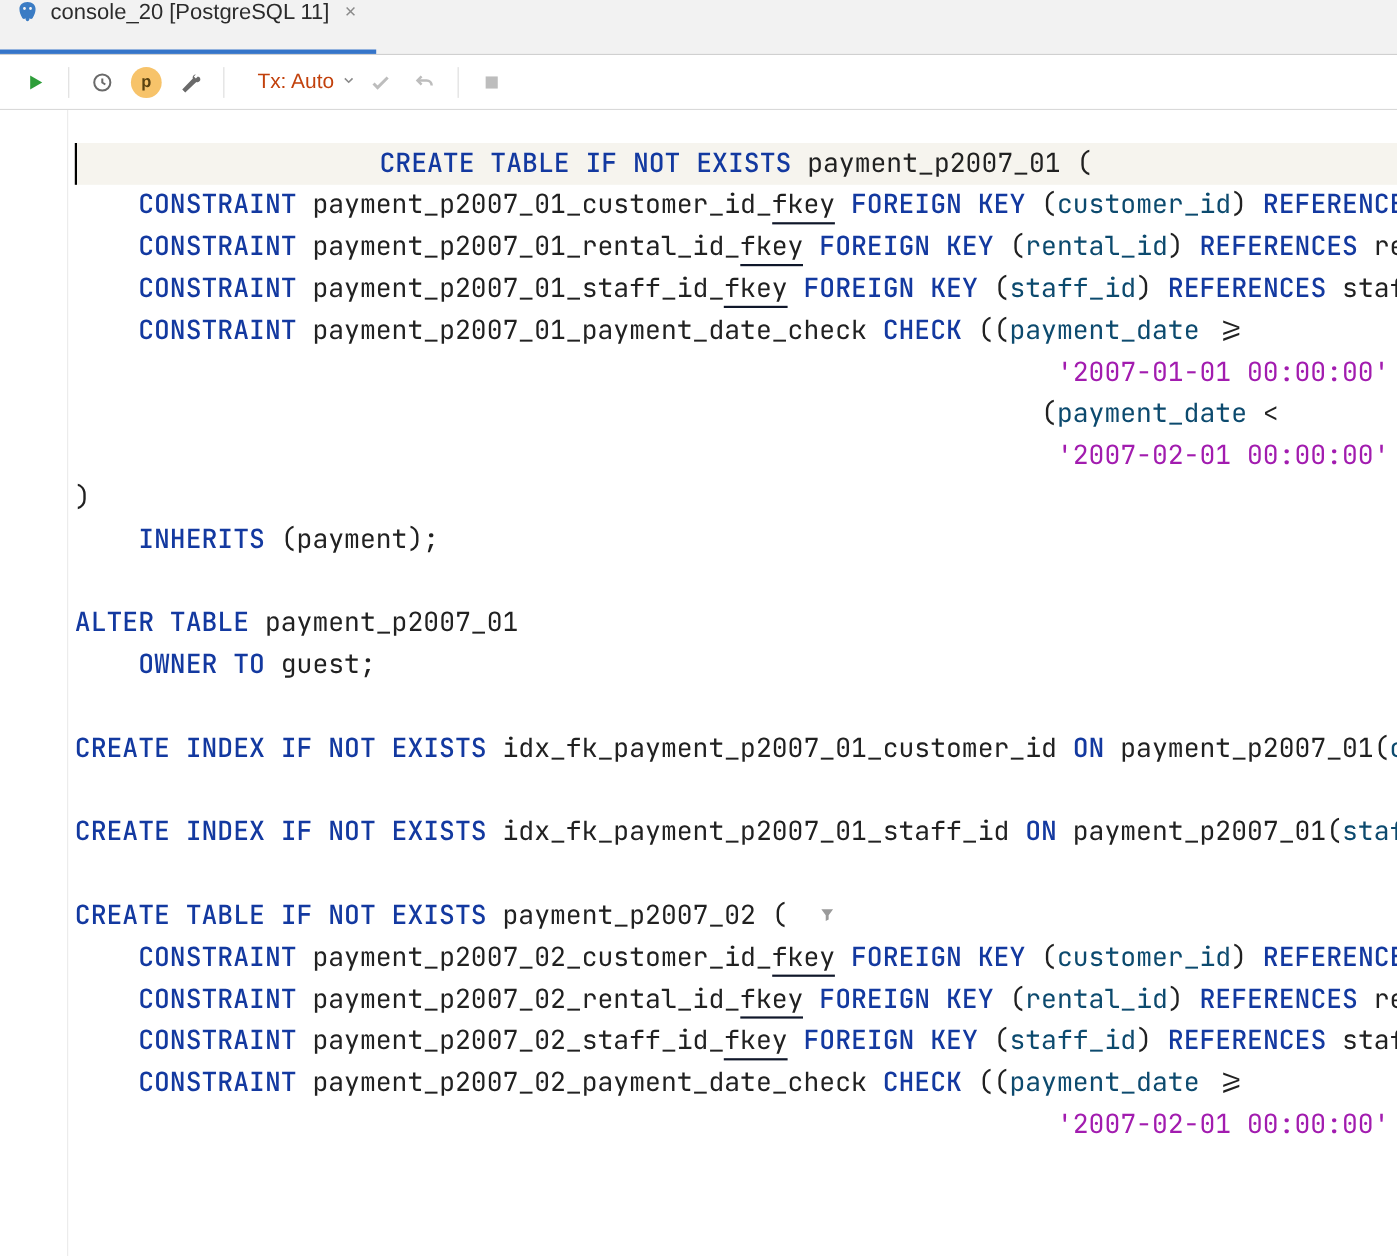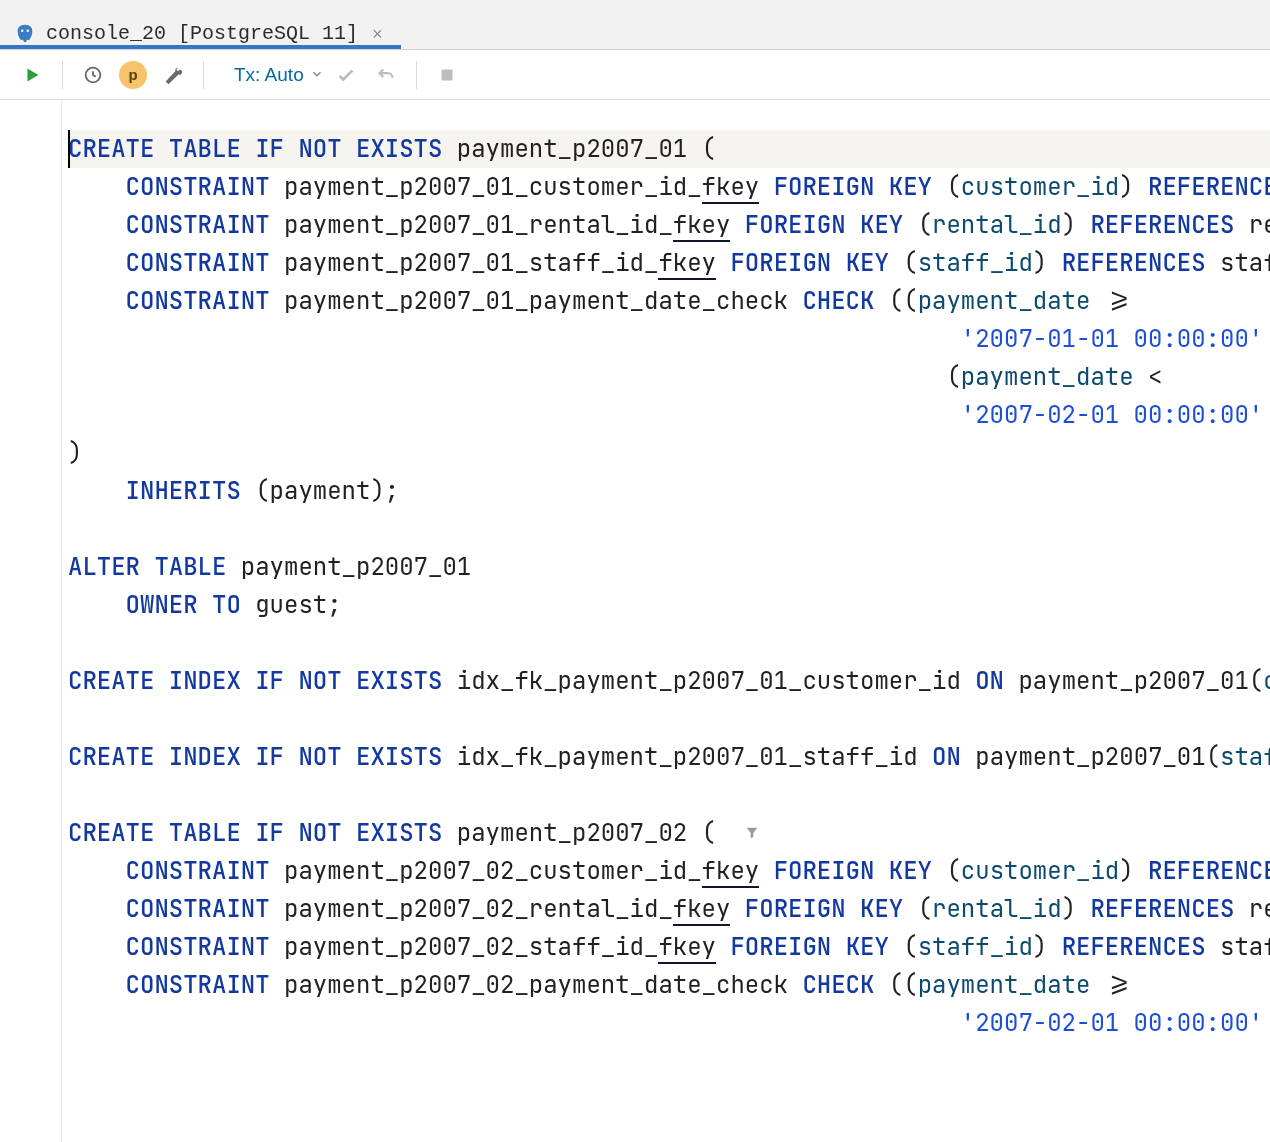--- a/index.html
+++ b/index.html
@@ -13,28 +13,27 @@
   }
   .tabbar {
     height: 50px;
     background: #f2f2f2;
     border-bottom: 1px solid #d0d0d0;
     display: flex;
     align-items: stretch;
   }
   .tab {
     display: flex;
-    align-items: flex-end;
+    align-items: flex-start;
     padding: 0 14px 0 14px;
     gap: 10px;
     background: #f2f2f2;
     border-bottom: 4px solid #3675c9;
     height: 100%;
     cursor: pointer;
-    font-family: Liberation Mono, monospace;
   }
   .tab .pg-icon { width: 22px; height: 22px; color: #3b7cc4; }
   .tab-label { font-size: 20px; color: #2b2b2b; }
   .tab-close { color: #8a8a8a; font-size: 18px; padding: 0 4px; }
   .toolbar {
     height: 50px;
     border-bottom: 1px solid #d9d9d9;
     display: flex;
     align-items: center;
     padding: 0 14px;
@@ -48,21 +47,21 @@
   }
   .tool-btn svg { width: 22px; height: 22px; }
   .vsep { width: 1px; height: 28px; background: #dcdcdc; margin: 0 8px; }
   .schema-badge {
     width: 28px; height: 28px; border-radius: 14px;
     background: #f7c36a; color: #5a4210;
     display: flex; align-items: center; justify-content: center;
     font-weight: 600; font-size: 15px;
   }
   .tx-label {
-    font-size: 19px; color: #0369a1;
+    font-size: 19px; color: #c2410c;
     display: flex; align-items: center; gap: 6px;
     margin-left: 18px;
     cursor: pointer;
   }
   .tx-caret { color: #7a7a7a; }
   .editor {
     background: #fff;
     position: relative;
     padding-top: 30px;
     height: 1042px;
@@ -78,25 +77,25 @@
   .code {
     font-family: "Menlo", "JetBrains Mono", Consolas, monospace;
     font-size: 24px;
     line-height: 38px;
     white-space: pre;
     color: #212121;
     padding-left: 68px;
     cursor: text;
   }
   .line { height: 38px; position: relative; }
-  .line.current { background: #f6f4ee; }
+  .line.current { background: #f6f4ee; text-align: center; }
   .kw   { color: #1339a0; font-weight: 500; }   
   .id   { color: #212121; }                    
   .col  { color: #0c4a6e; }                    
-  .str  { color: #1d4ed8; }                    
+  .str  { color: #a21caf; }                    
   .pn   { color: #212121; }                    
   .warn { border-bottom: 2px solid #0f172a; }  
   .caret {
     position: absolute; top: 0; bottom: 0;
     width: 2px; background: #000;
   }
   .funnel-icon {
     display: inline-block;
     color: #9a9a9a;
     font-size: 20px;

